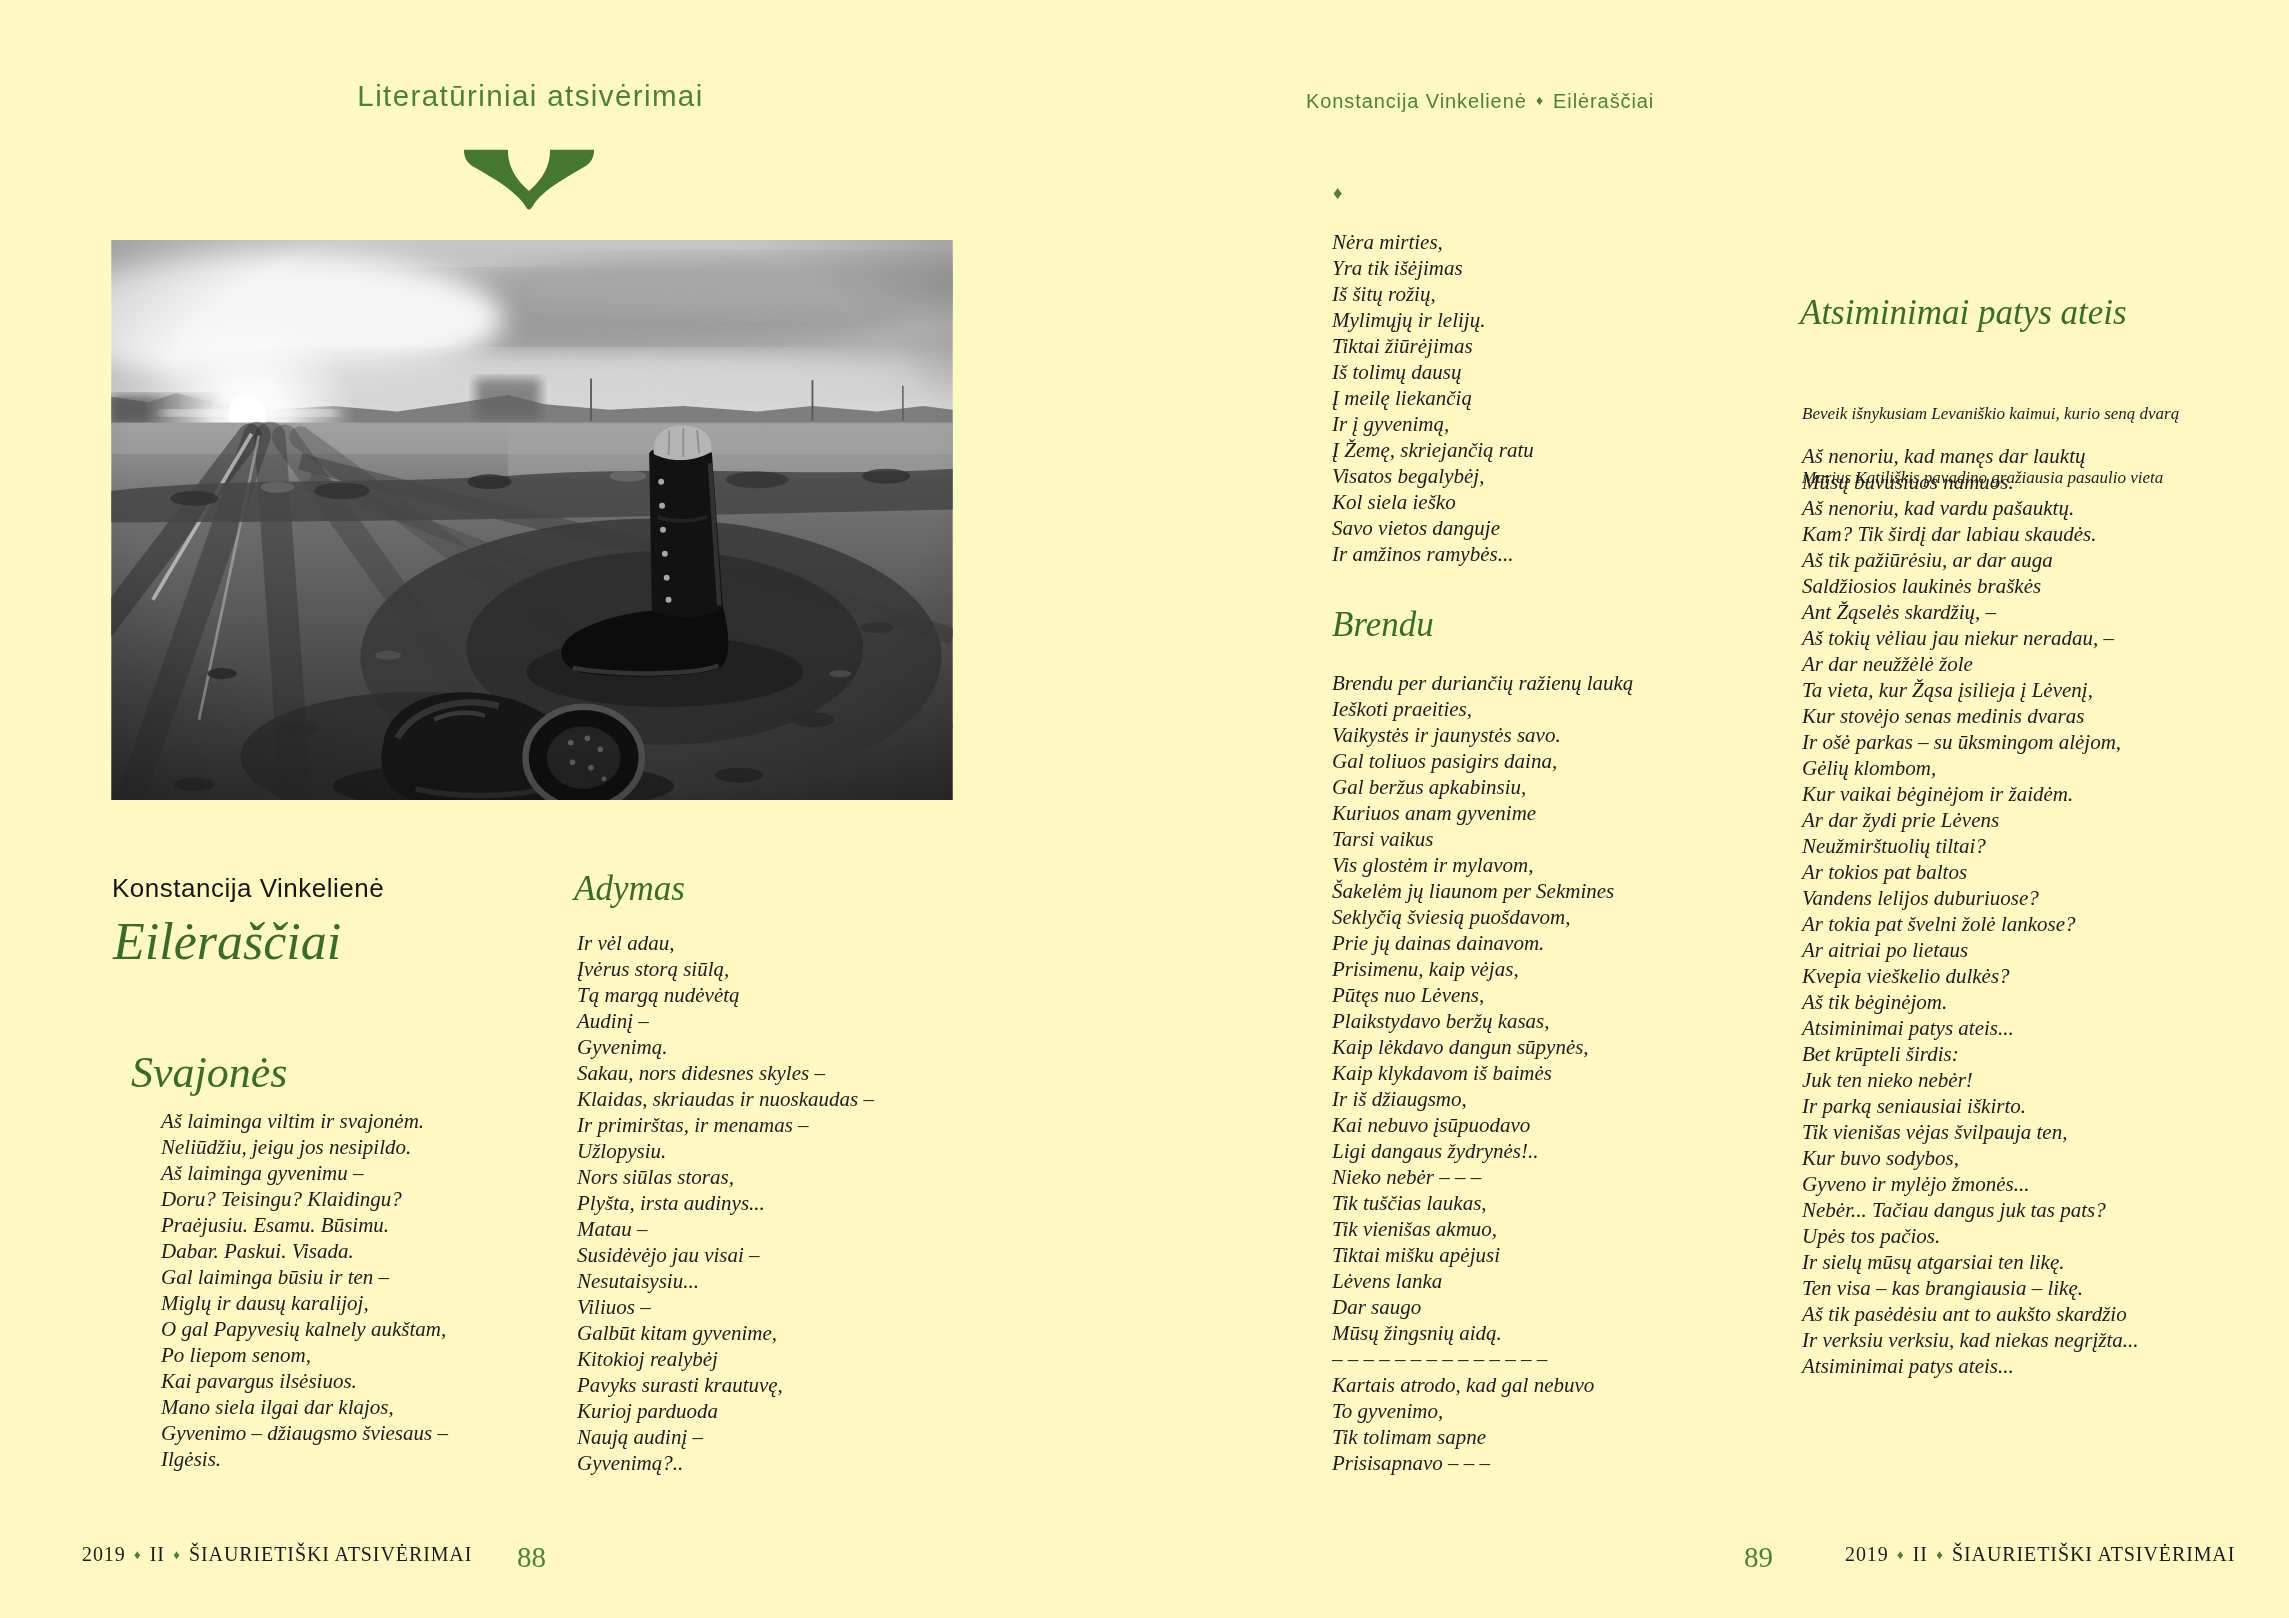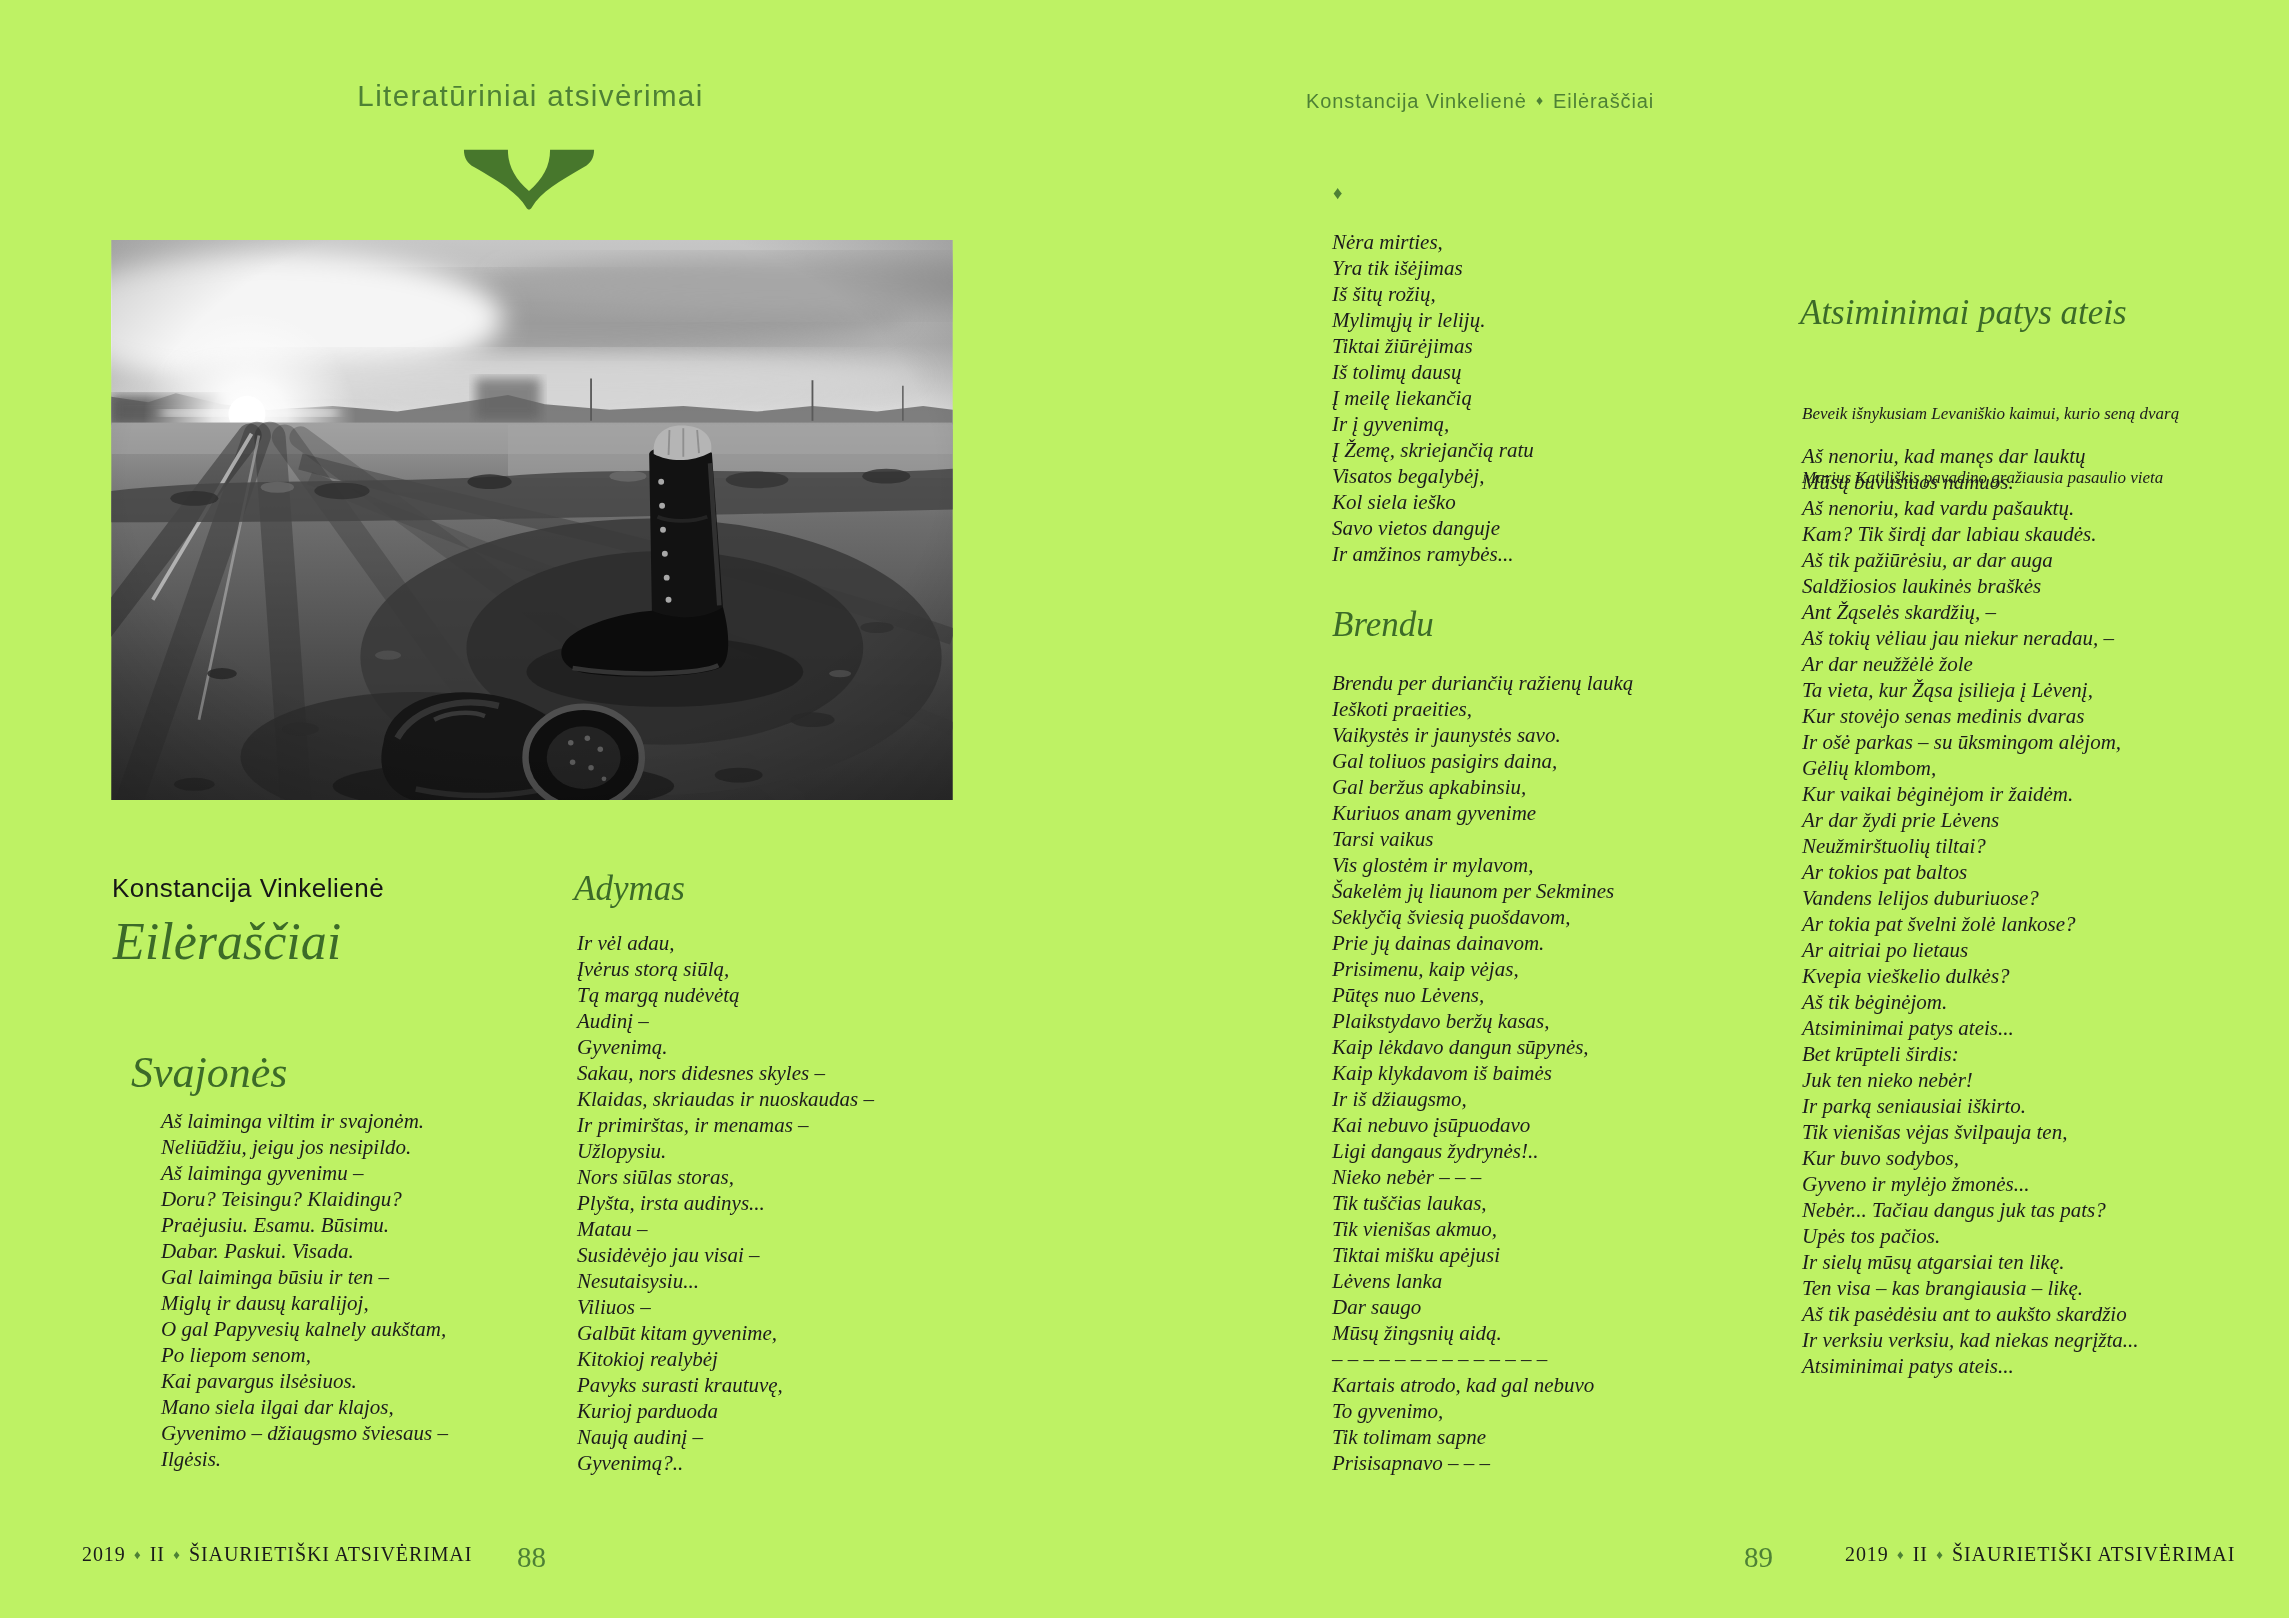--- a/index.html
+++ b/index.html
@@ -1,17 +1,17 @@
 <!DOCTYPE html>
 <html style="font-size:14.8px"><head>
 <meta charset="utf-8">
 <style>
   html,body{margin:0;padding:0;background:#ffffff;}
   .spread{
-    position:relative;width:2290px;height:1619px;background:#bef264;
+    position:relative;width:2290px;height:1619px;background:#fef9c3;
     font-family:"Liberation Serif",serif;color:#1c1c1c;overflow:hidden;
   }
   .abs{position:absolute;}
   .sans{font-family:"Liberation Sans",sans-serif;}
   .green-sans{color:#4e8135;}
   .green-serif{color:#3c6b28;}
   .lp-header{font-size:29.5px;letter-spacing:1.4px;text-align:center;}
   .rp-header{font-size:20px;letter-spacing:0.9px;white-space:nowrap;}
   .rp-header .hdia{font-size:14px;vertical-align:2.8px;margin:0 9.2px;}
   .author-name{font-size:26px;letter-spacing:0.5px;color:#161616;}

